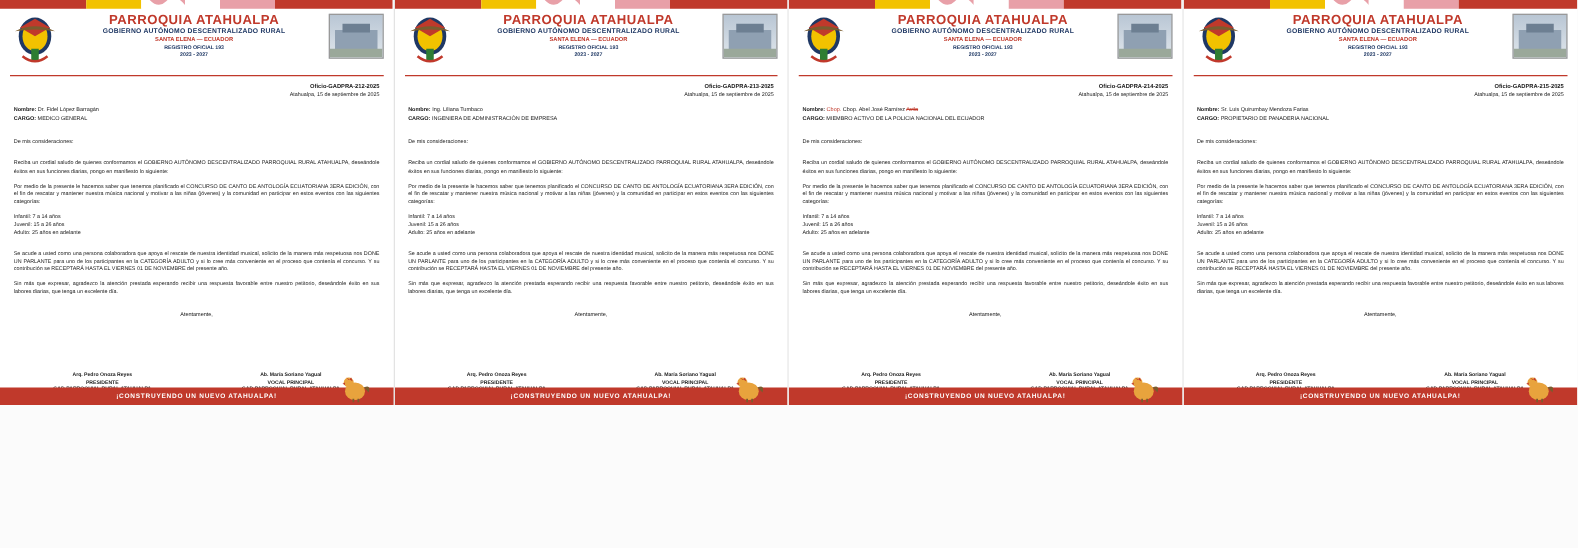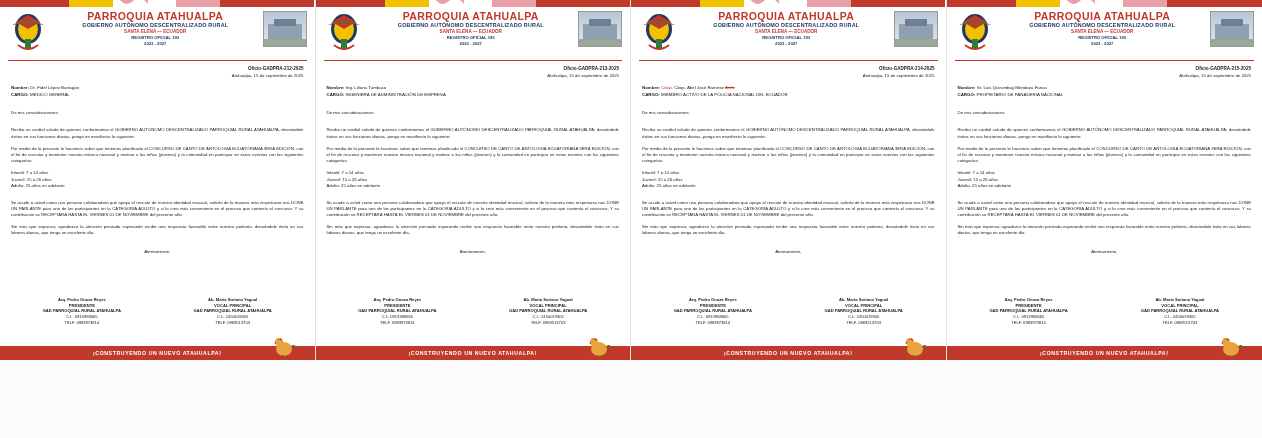--- a/index.html
+++ b/index.html
@@ -1,20 +1,20 @@
 <!DOCTYPE html>
 <html><head>
 <meta charset="utf-8">
 <style>
   html,body{margin:0;padding:0;background:#fbfbfb;}
   body{font-family:"Liberation Sans", sans-serif;}
   .sheet-row{display:flex;width:1262px;height:438px;gap:0;}
   .sheet{
     position:relative;
-    width:315.5px;height:360px;
+    width:315.5px;height:324px;
     background:#ffffff;
     overflow:hidden;
     box-sizing:border-box;
     border-right:1px solid #e3e3e3;
   }
   
   .topbar{position:absolute;top:0;left:0;width:100%;height:7px;display:flex;}
   .topbar .seg{height:100%;}
   .botbar{position:absolute;bottom:0;left:0;width:100%;height:14px;display:flex;}
   .botbar .seg{height:100%;}

